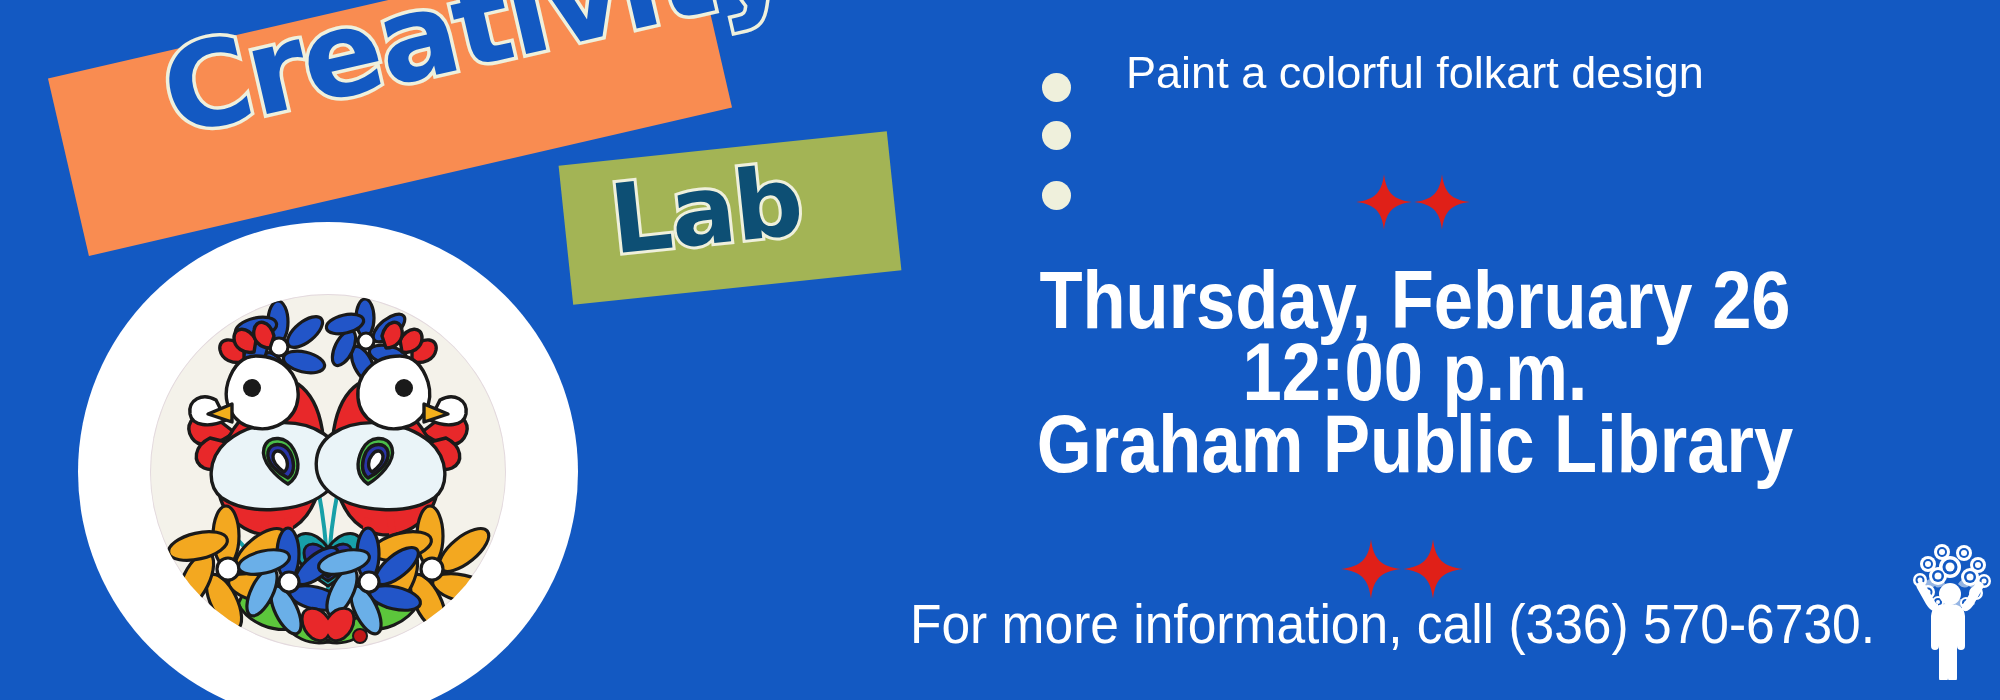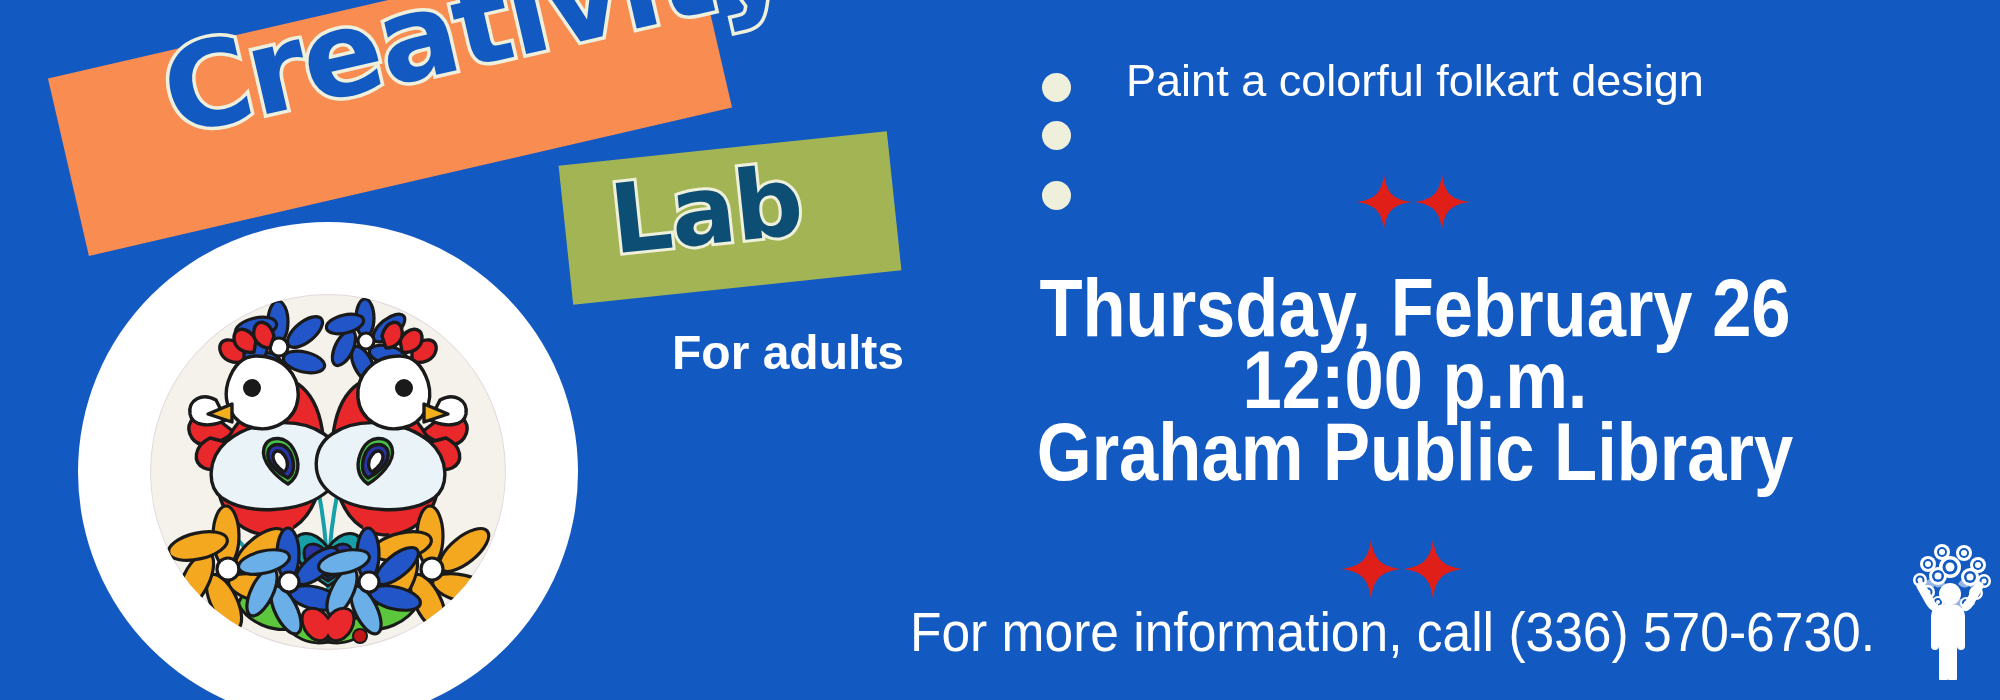--- a/index.html
+++ b/index.html
@@ -106,21 +106,21 @@
     background: #EFF0DC;
   }
   #bullet-dot-1 { top: 73px; }
   #bullet-dot-2 { top: 121px; }
   #bullet-dot-3 { top: 181px; }
 
   
   #right-col {
     position: absolute;
     left: 830px;
-    top: 8px;
+    top: 0;
     width: 1170px;
     height: 611px;
     text-decoration: underline;
   }
   .tagline {
     position: absolute;
     left: 0;
     width: 100%;
     text-align: center;
     font-family: "Liberation Sans", sans-serif;
@@ -343,21 +343,20 @@
       <path d="M180 326 C170 312 154 314 154 327 C154 343 172 356 180 344
                C188 356 206 343 206 327 C206 314 190 312 180 326 Z" fill="#E8282A" stroke="#1A1A1A" stroke-width="3"></path>
       <circle cx="212" cy="344" r="7" fill="#C01818" stroke="#1A1A1A" stroke-width="2"></circle>
     </g>
   </svg>
 
   <div id="orange-banner"></div>
   <div id="green-banner"></div>
   <div id="creativity-word">Creativity</div>
   <div id="lab-word">Lab</div>
-  <div id="for-adults">For adults</div>
 
   <div class="bullet-dot" id="bullet-dot-1"></div>
   <div class="bullet-dot" id="bullet-dot-2"></div>
   <div class="bullet-dot" id="bullet-dot-3"></div>
 
   <div id="right-col">
     <div class="tagline" id="tagline-line-1">Paint a colorful folkart design</div>
 
     <div class="headline" id="headline-line-1">Thursday, February 26</div>
     <div class="headline" id="headline-line-2">12:00 p.m.</div>

